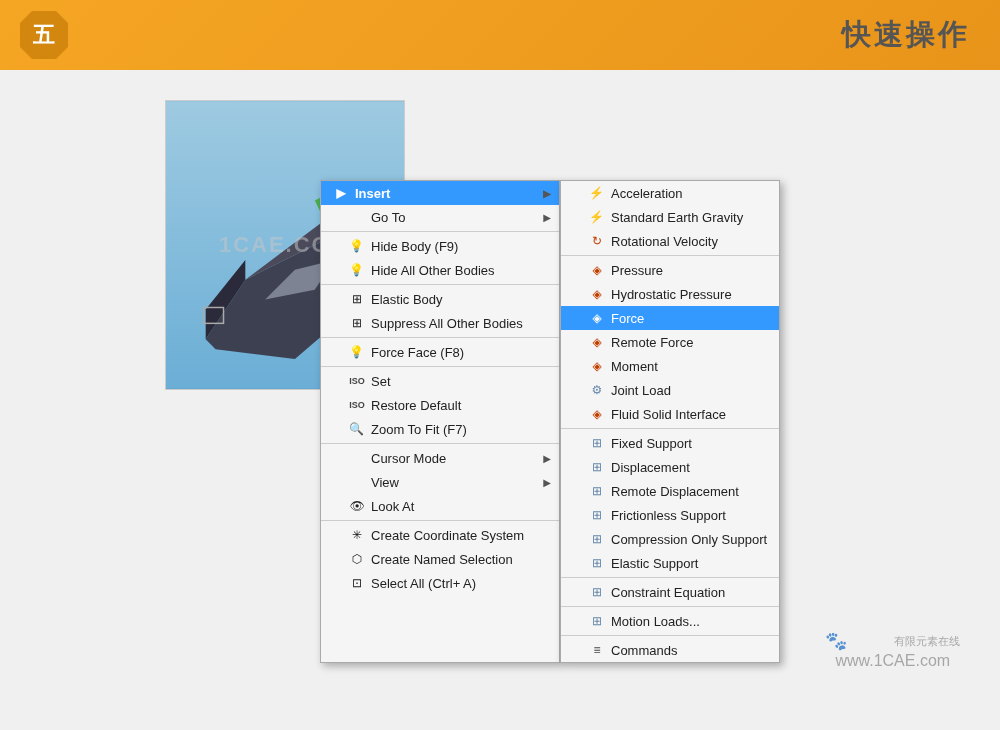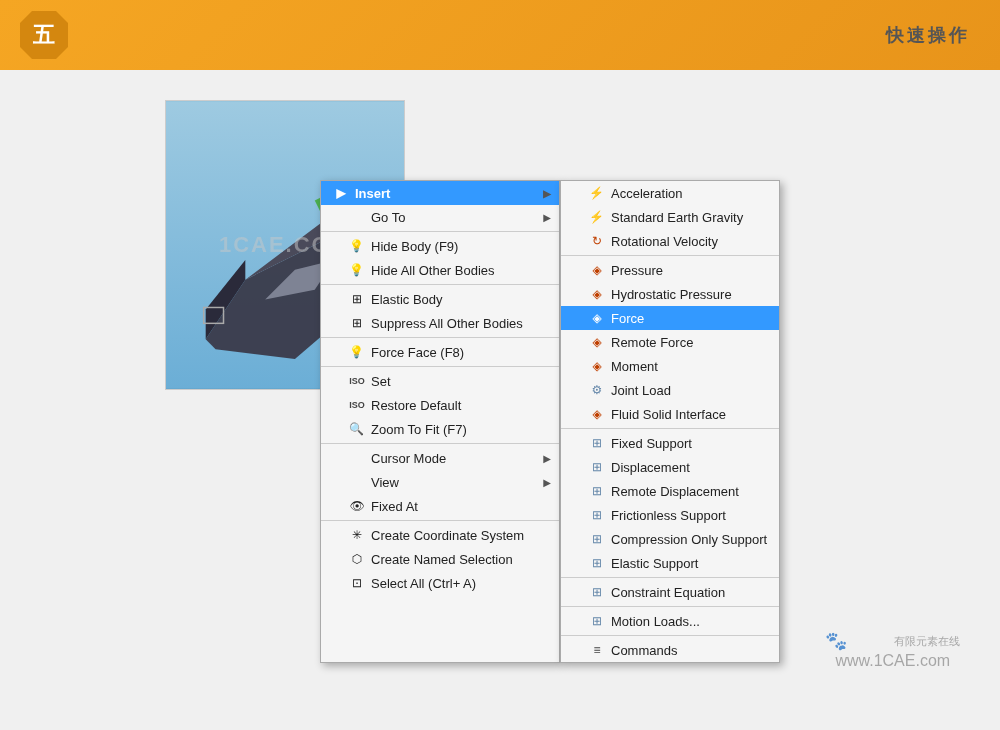--- a/index.html
+++ b/index.html
@@ -41,21 +41,21 @@
     .header-title {
       color: #333;
       font-size: 28px;
       font-weight: bold;
       letter-spacing: 2px;
     }
     .header-subtitle {
       position: absolute;
       right: 30px;
       color: #555;
-      font-size: 18px;
+      font-size: 29px;
       font-weight: bold;
       letter-spacing: 3px;
     }
 
     
     .main {
       width: 100%;
       height: 660px;
       background: #f0f0f0;
       position: relative;
@@ -315,21 +315,21 @@
       </div>
 
       <div class="menu-item">
         <span class="menu-icon"></span>
         <span>View</span>
         <span class="menu-arrow">▶</span>
       </div>
 
       <div class="menu-item">
         <span class="menu-icon">👁</span>
-        <span>Fixed At</span>
+        <span>Look At</span>
       </div>
 
       <div class="menu-separator"></div>
 
       <div class="menu-item">
         <span class="menu-icon">✳</span>
         <span>Create Coordinate System</span>
       </div>
 
       <div class="menu-item">

